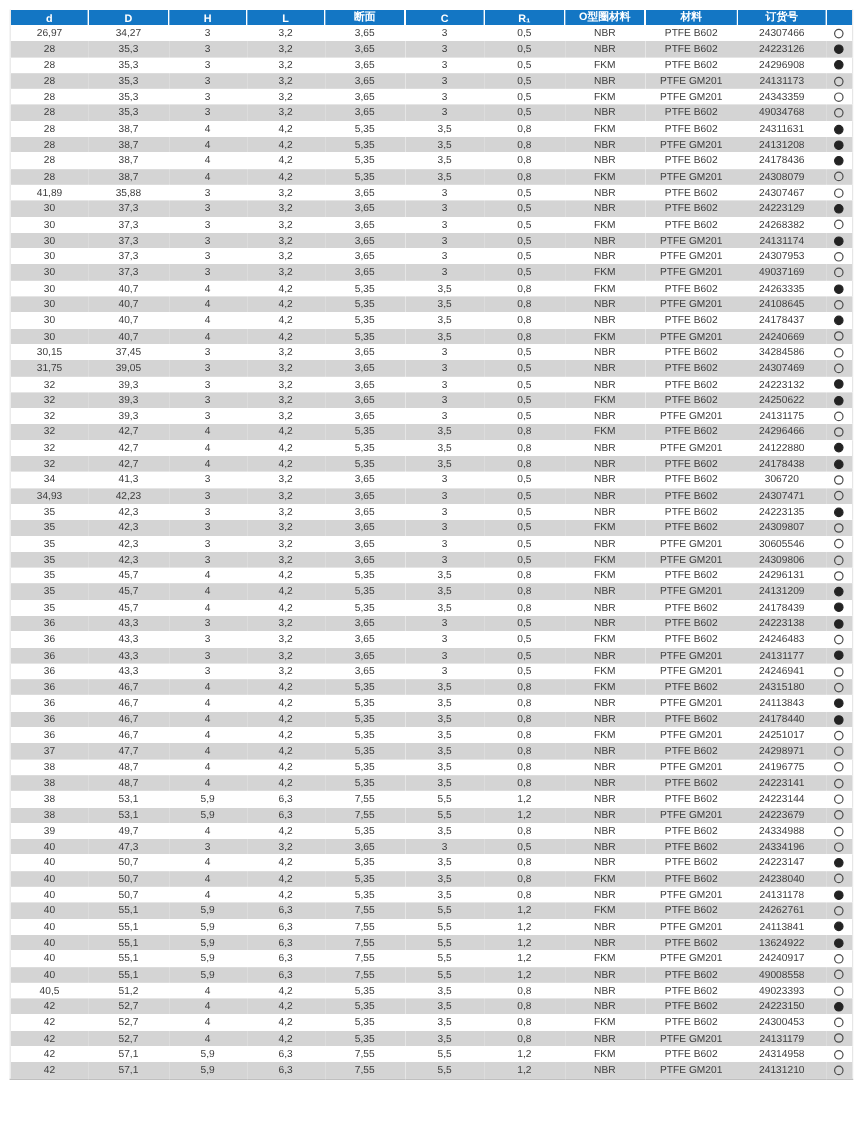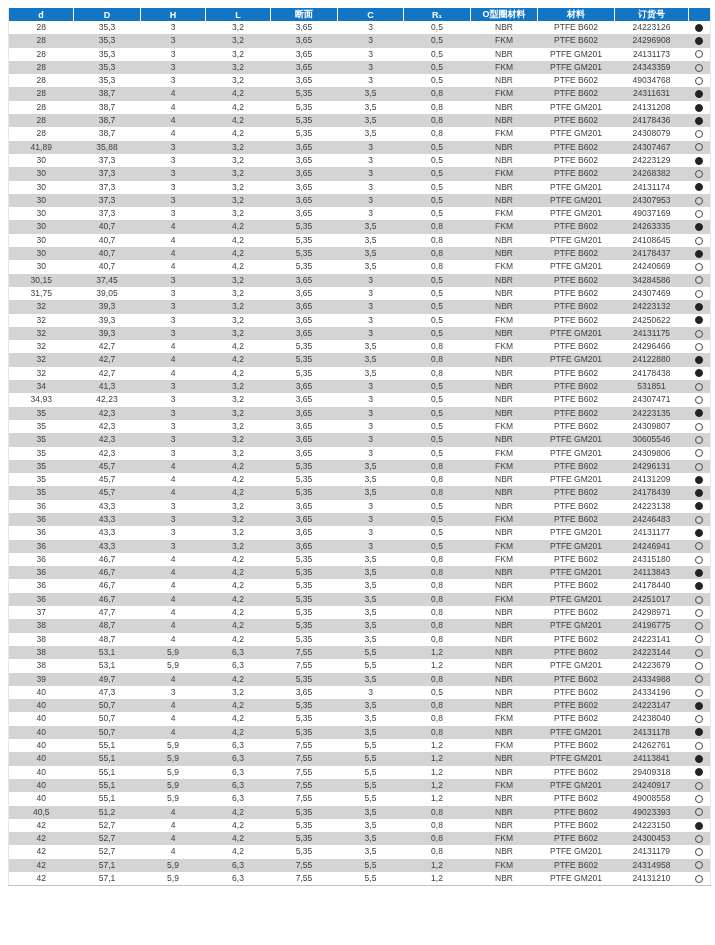--- a/index.html
+++ b/index.html
@@ -98,20 +98,33 @@
         <th>C</th>
         <th>R₁</th>
         <th>O型圈材料</th>
         <th>材料</th>
         <th>订货号</th>
         <th></th>
       </tr>
     </thead>
     <tbody>
         <tr>
+          <td>26,97</td>
+          <td>34,27</td>
+          <td>3</td>
+          <td>3,2</td>
+          <td>3,65</td>
+          <td>3</td>
+          <td>0,5</td>
+          <td>NBR</td>
+          <td>PTFE B602</td>
+          <td>24307466</td>
+          <td><span class="circle"></span></td>
+        </tr>
+        <tr>
           <td>28</td>
           <td>35,3</td>
           <td>3</td>
           <td>3,2</td>
           <td>3,65</td>
           <td>3</td>
           <td>0,5</td>
           <td>NBR</td>
           <td>PTFE B602</td>
           <td>24223126</td>
@@ -458,21 +471,21 @@
         <tr>
           <td>34</td>
           <td>41,3</td>
           <td>3</td>
           <td>3,2</td>
           <td>3,65</td>
           <td>3</td>
           <td>0,5</td>
           <td>NBR</td>
           <td>PTFE B602</td>
-          <td>531851</td>
+          <td>306720</td>
           <td><span class="circle"></span></td>
         </tr>
         <tr>
           <td>34,93</td>
           <td>42,23</td>
           <td>3</td>
           <td>3,2</td>
           <td>3,65</td>
           <td>3</td>
           <td>0,5</td>
@@ -835,21 +848,21 @@
         <tr>
           <td>40</td>
           <td>55,1</td>
           <td>5,9</td>
           <td>6,3</td>
           <td>7,55</td>
           <td>5,5</td>
           <td>1,2</td>
           <td>NBR</td>
           <td>PTFE B602</td>
-          <td>29409318</td>
+          <td>13624922</td>
           <td><span class="circle filled"></span></td>
         </tr>
         <tr>
           <td>40</td>
           <td>55,1</td>
           <td>5,9</td>
           <td>6,3</td>
           <td>7,55</td>
           <td>5,5</td>
           <td>1,2</td>

